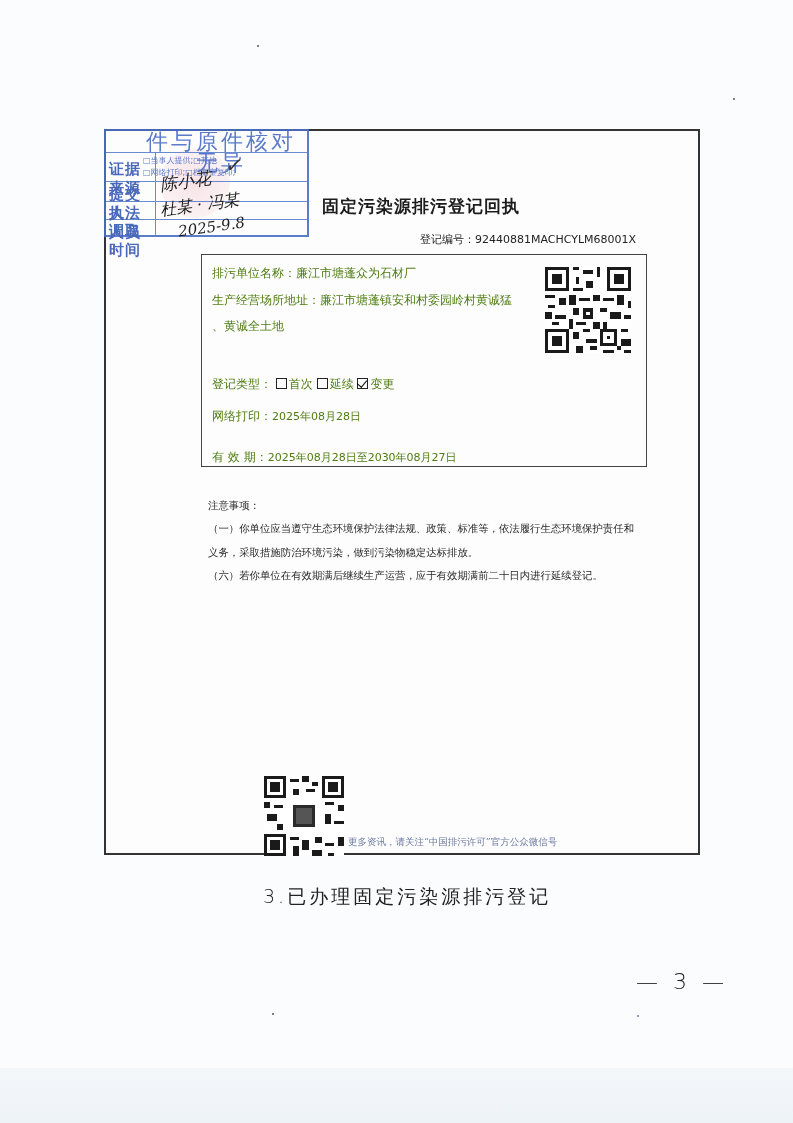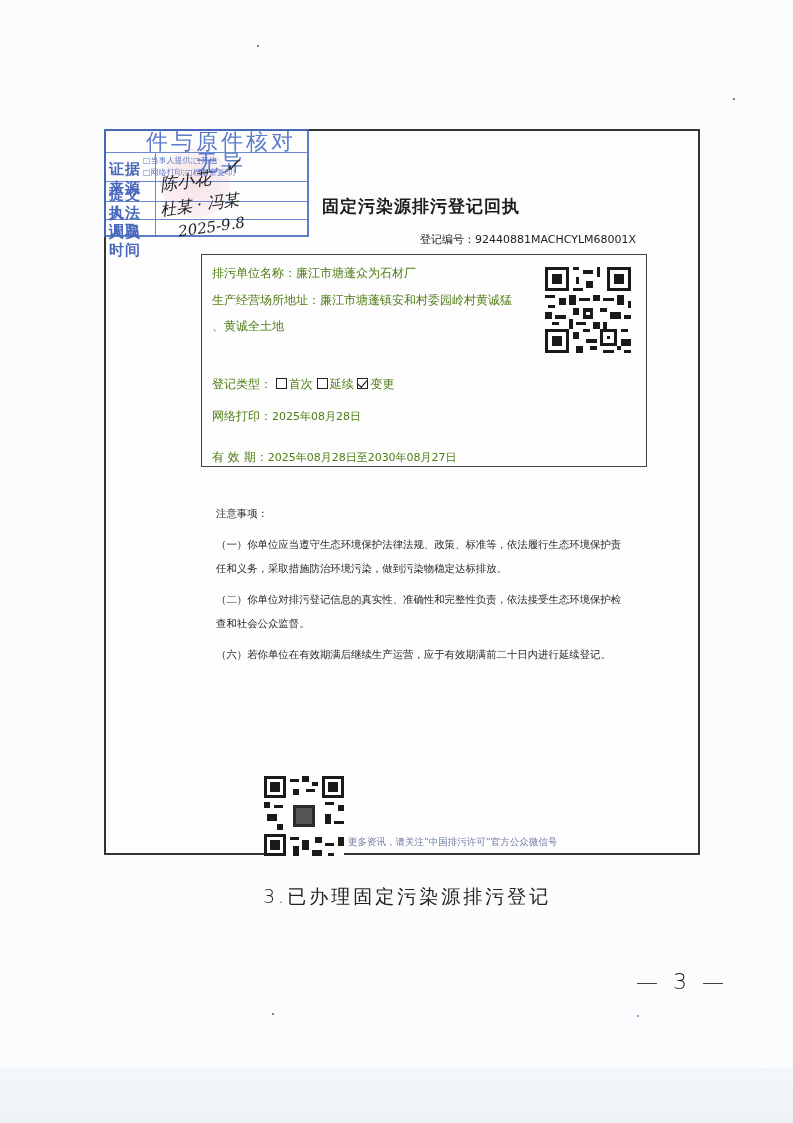--- a/index.html
+++ b/index.html
@@ -81,21 +81,21 @@
   }
   .qr {
     position: absolute; width: 86px; height: 86px; background: #fff;
   }
   .qr svg { width: 100%; height: 100%; display: block; }
 
   .notes {
     position: absolute; left: 208px; top: 494px; width: 430px; font-size: 10.4px;
     line-height: 23.4px; color: #2a2a2a;
   }
-  .notes p { margin: 8px; }
+  .notes p { margin: 0; }
 
   .footer-qr { position: absolute; left: 264px; top: 776px; width: 80px; height: 80px; }
   .footer-note {
     position: absolute; left: 348px; top: 836px; font-size: 9.5px; color: #6c7aa0;
   }
 
   .caption {
     position: absolute; left: 263px; top: 884px; font-size: 19px; letter-spacing: 3px;
     font-family: "DejaVu Sans", sans-serif; font-weight: 300; color: #222;
   }
@@ -220,21 +220,20 @@
         <rect x="17" y="24" width="3" height="1"></rect>
       <rect x="23" y="24" width="2" height="1"></rect>
         <rect x="21" y="23" width="1" height="1"></rect>
     </g>
   </svg>
 </div>
 
 <div class="notes">
   <p>注意事项：</p>
   <p>（一）你单位应当遵守生态环境保护法律法规、政策、标准等，依法履行生态环境保护责任和义务，采取措施防治环境污染，做到污染物稳定达标排放。</p>
-  <p>（二）你单位对排污登记信息的真实性、准确性和完整性负责，依法接受生态环境保护检查和社会公众监督。</p>
   <p>（六）若你单位在有效期满后继续生产运营，应于有效期满前二十日内进行延续登记。</p>
 </div>
 
 <div class="footer-qr">
   <svg viewBox="0 0 25 25" shape-rendering="crispEdges" style="width:100%;height:100%;display:block">
     <rect width="25" height="25" fill="#fff"></rect>
     <g fill="#1a1a1a">
       <rect x="0" y="0" width="7" height="7"></rect>
         <rect x="1" y="1" width="5" height="5" fill="#fff"></rect>
         <rect x="2" y="2" width="3" height="3"></rect>

